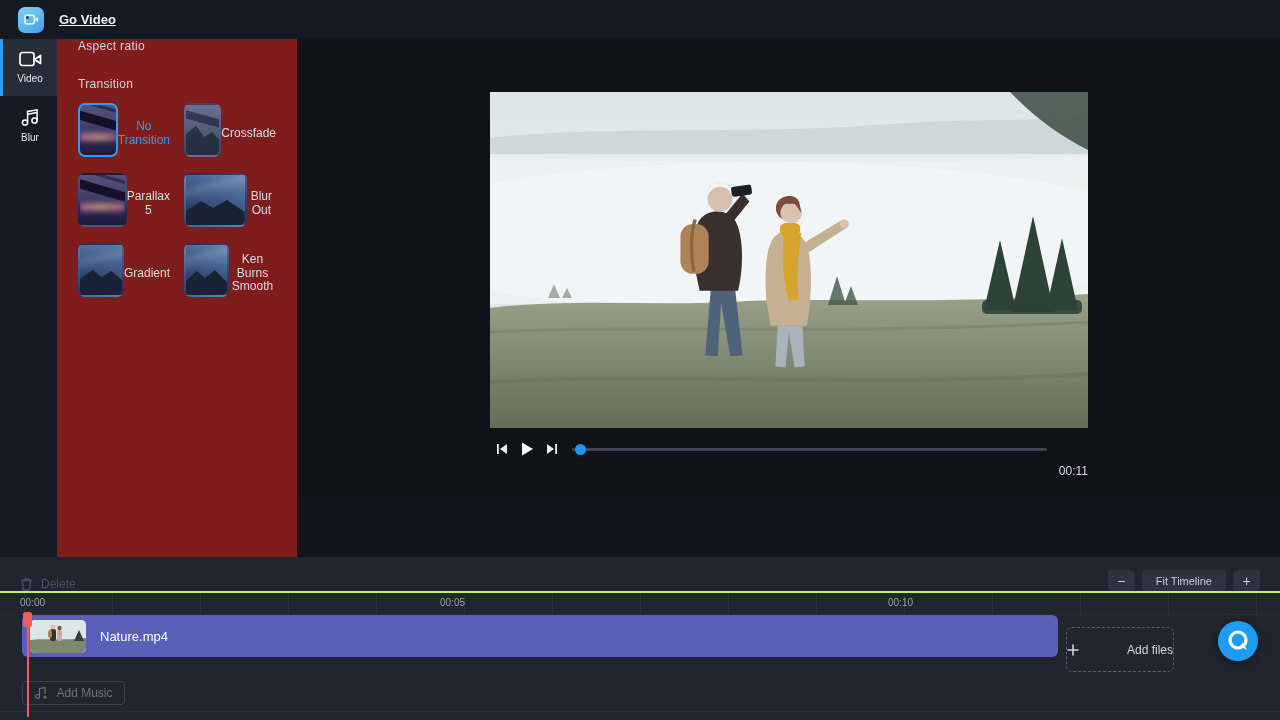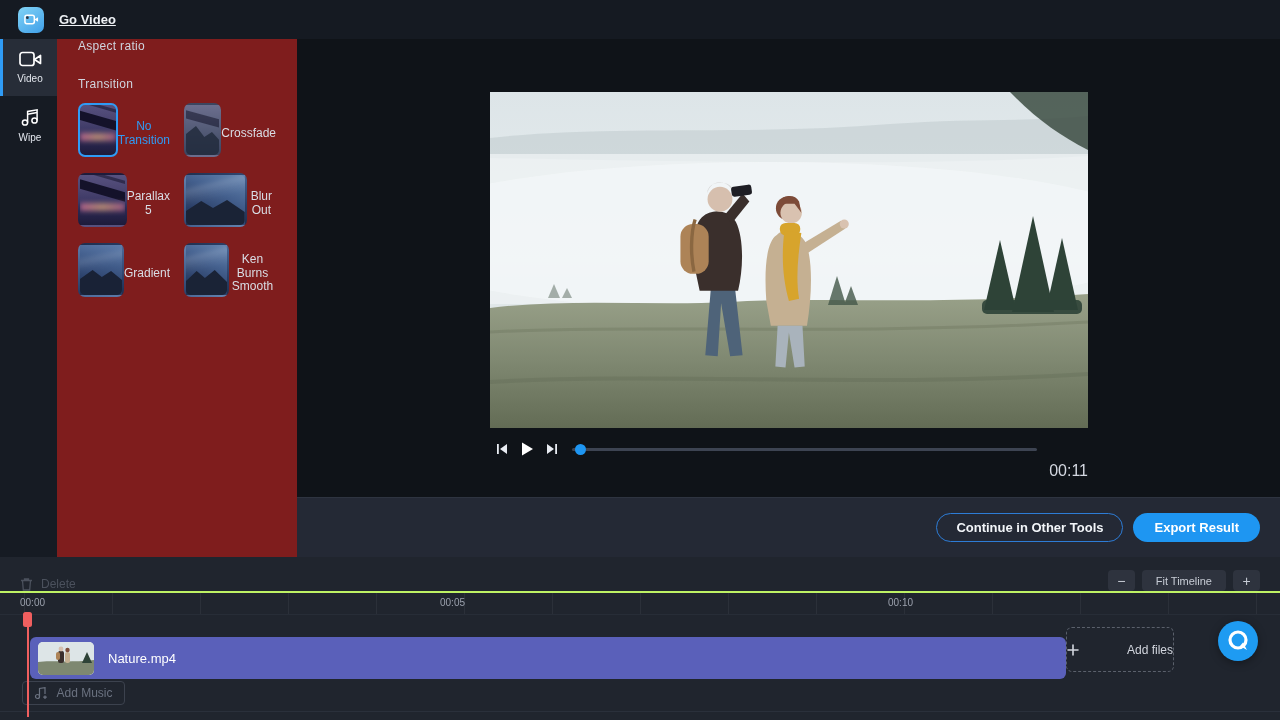--- a/index.html
+++ b/index.html
@@ -56,40 +56,40 @@
   .v-wipe::after { left:38%; right:0; top:62%; height:9px; background:linear-gradient(90deg,rgba(235,130,90,.0),rgba(240,140,80,.75),rgba(250,120,140,.6)); filter:blur(2px); }
 
   
   .stage { position:absolute; left:297px; top:39px; width:983px; height:458px; background:#0f1318; }
   .video-frame { position:absolute; left:193px; top:53px; width:598px; height:336px; background:#dfe6e9; overflow:hidden; }
   .controls { position:absolute; left:193px; top:399px; width:598px; height:22px; display:flex; align-items:center; }
   .pbtn { background:none; border:none; padding:0 5px; display:flex; align-items:center; cursor:pointer; }
   .slider { flex:1; position:relative; height:12px; margin:0 12px 0 8px; cursor:pointer; }
   .slider .track { position:absolute; left:0; right:0; top:5px; height:2.5px; background:#3d4452; border-radius:2px; }
   .slider .knob { position:absolute; left:3px; top:0.5px; width:11px; height:11px; border-radius:50%; background:#1e96f2; }
-  .ptime { font-size:16px; color:#d3d7e0;margin-top:44px; }
+  .ptime { font-size:12px; color:#d3d7e0;margin-top:44px; }
 
   
   .band { position:absolute; left:297px; top:497px; width:983px; height:60px; background:#242935; border-top:1px solid #2e3440; display:flex; align-items:center; justify-content:flex-end; padding-right:20px; gap:10px; }
   .btn-outline { padding:6px 19px; border-radius:16px; border:1.5px solid #2d7cd6; background:transparent; color:#f2f5f9; font-size:13px; font-weight:600; font-family:inherit; cursor:pointer; }
   .btn-solid { padding:7px 21px; border-radius:16px; border:none; background:#1e96f2; color:#fff; font-size:13px; font-weight:700; font-family:inherit; cursor:pointer; }
 
   
   .timeline { position:absolute; left:0; top:557px; width:1280px; height:163px; background:#20252e; }
   .tl-toolbar { height:36px; display:flex; align-items:flex-end; padding:0 20px; border-bottom:2px solid #bef264; }
   .tl-delete { display:flex; align-items:center; gap:8px; background:none; border:none; color:#4b515d; font-size:12px; font-family:inherit; cursor:default; }
   .tl-right { margin-left:auto; display:flex; align-items:center; gap:7px; }
   .tl-zoombtn { width:27px; height:21px; border-radius:4px; border:none; background:#2e333e; color:#c7ccd5; font-size:14px; line-height:1; cursor:pointer; font-family:inherit; }
   .tl-fit { height:21px; padding:0 14px; border-radius:4px; border:none; background:#2e333e; color:#c7ccd5; font-size:11px; cursor:pointer; font-family:inherit; }
   .ruler { position:relative; height:22px; border-bottom:1px solid #272d37;
     background-image:repeating-linear-gradient(90deg, rgba(255,255,255,.05) 0 1px, transparent 1px 88px);
     background-position:24px 0; }
   .rlabel { position:absolute; top:4px; font-size:10px; color:#9ba1ad; }
   .track-area { position:relative; height:104px; }
-  .clip { position:absolute; left:22px; top:22px; width:1036px; height:42px; background:#5a60ba; border-radius:6px; display:flex; align-items:center; padding-left:8px; cursor:pointer;margin-left:8px; }
+  .clip { position:absolute; left:22px; top:0; width:1036px; height:42px; background:#5a60ba; border-radius:6px; display:flex; align-items:center; padding-left:8px; cursor:pointer; }
   .clip-thumb { width:56px; height:33px; border-radius:5px; overflow:hidden; background:#dfe6e8; flex:none; }
   .clip-name { margin-left:14px; font-size:13px; color:#fff; }
   .add-files { position:absolute; left:1066px; top:12px; width:108px; height:45px; border:1.5px dashed #5a606b; border-radius:6px; background:none; color:#d2d6de; font-size:12px; font-family:inherit; display:flex; align-items:center; justify-content:space-between; gap:0; cursor:pointer; }
   .add-music { position:absolute; left:22px; top:66px; width:103px; height:24px; border:1px solid #3c424e; border-radius:4px; background:none; color:#6b7280; font-size:12px; font-family:inherit; display:flex; align-items:center; justify-content:center; gap:8px; cursor:pointer; }
   .playhead-marker { position:absolute; left:23px; top:55px; width:9px; height:15px; border-radius:2.5px; background:#f05f5f; z-index:3; cursor:grab; }
   .playhead-line { position:absolute; left:26.5px; top:60px; width:2px; height:100px; background:#f05f5f; z-index:2; }
   .chat-fab { position:absolute; left:1218px; top:64px; width:40px; height:40px; border-radius:50%; background:#1e9bf2; border:none; display:flex; align-items:center; justify-content:center; cursor:pointer; box-shadow:0 2px 8px rgba(0,0,0,.35); }
   .tl-bottomline { position:absolute; left:0; top:154px; width:1280px; height:1px; background:#2a303b; }
 </style>
 </head>
@@ -122,21 +122,21 @@
     </div>
     <div class="rail-tab">
       <span style="display:flex">
         <svg width="20" height="20" viewBox="0 0 20 20">
             <circle cx="5" cy="15.5" r="2.6" fill="none" stroke="#fff" stroke-width="1.5"></circle>
             <circle cx="14.5" cy="13.5" r="2.6" fill="none" stroke="#fff" stroke-width="1.5"></circle>
             <path d="M7.6 15.5 V4.5 L17.1 2.8 V13.5" fill="none" stroke="#fff" stroke-width="1.5"></path>
             <path d="M7.6 7.2 L17.1 5.4" stroke="#fff" stroke-width="1.5"></path>
           </svg>
       </span>
-      <span class="tab-label">Wipe</span>
+      <span class="tab-label">Blur</span>
     </div>
   </div>
 
   <div class="panel">
     <div class="panel-label">Aspect ratio</div>
 
 
     <div class="panel-label transition-label">Transition</div>
 
     <div class="tgrid">
@@ -256,24 +256,20 @@
         </span>
       </button>
       <div class="slider">
         <div class="track"></div>
         <div class="knob"></div>
       </div>
       <span class="ptime">00:11</span>
     </div>
   </div>
 
-  <div class="band">
-    <button class="btn-outline">Continue in Other Tools</button>
-    <button class="btn-solid">Export Result</button>
-  </div>
 
   <div class="timeline">
     <div class="tl-toolbar">
       <button class="tl-delete">
         <span style="display:flex">
           <svg width="13" height="14" viewBox="0 0 13 14">
               <path d="M1 3.5 H12 M4.5 3.5 V2 H8.5 V3.5 M2.5 3.5 L3.3 13 H9.7 L10.5 3.5" fill="none" stroke="#4b515d" stroke-width="1.3"></path>
             </svg>
         </span>
         <span>Delete</span>

